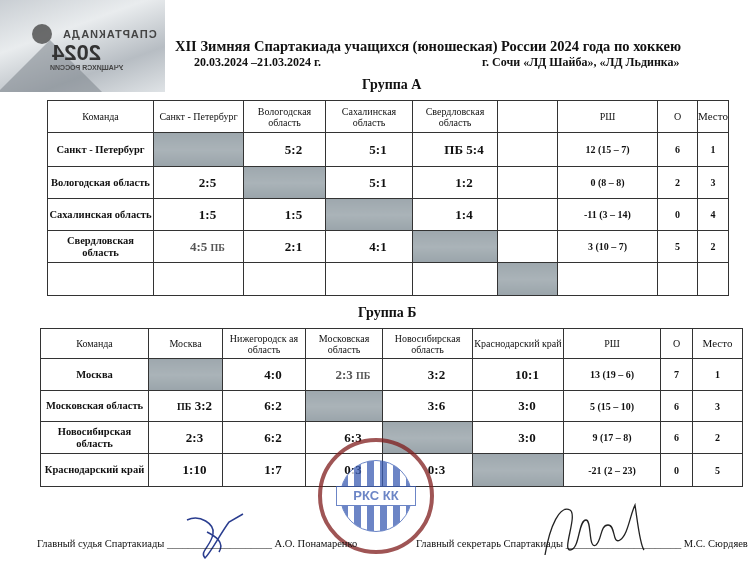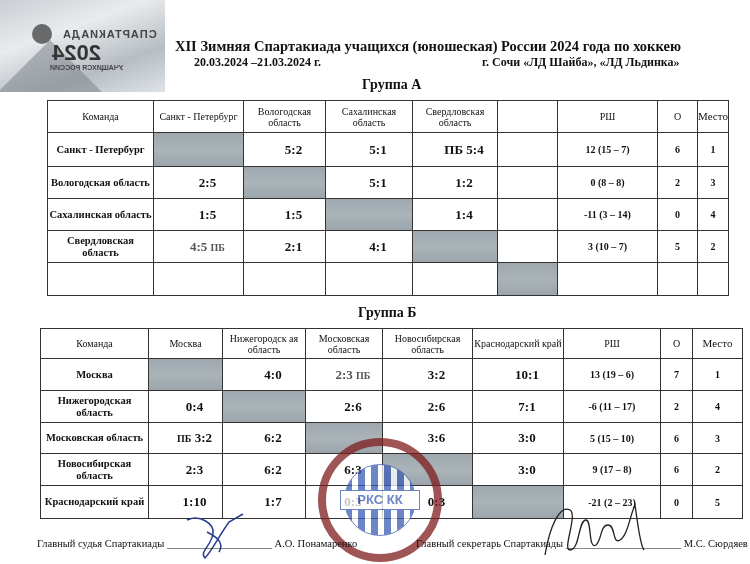--- a/index.html
+++ b/index.html
@@ -22,21 +22,21 @@
   td, th { border:1px solid #333; text-align:center; vertical-align:middle; padding:0; }
   th { font-weight:normal; font-size:10px; line-height:11px; }
   td.team { font-weight:bold; font-size:10.5px; line-height:12px; }
   td.score { font-weight:bold; font-size:13px;padding-left:18px; }
   td.res { font-weight:bold; font-size:10px; }
   td.gray { background:linear-gradient(180deg,#9ea8ae,#aab3b8 50%,#9aa4aa); }
   .pb { font-size:10px; }
   .gscore { color:#555; }
   .sig-line { position:absolute; font-size:10.5px; white-space:nowrap; }
   .stamp { position:absolute; left:318px; top:438px; width:108px; height:108px; border-radius:50%;
-           border:8px solid #7f1d1d; opacity:.75; overflow:hidden; }
+           border:4px solid #7f1d1d; opacity:.75; overflow:hidden; }
   .stamp .inner { position:absolute; left:18px; top:18px; width:70px; height:70px; border-radius:50%; border:1px solid #3b5db3;
            background:repeating-linear-gradient(90deg,#3b5db3 0 7px,#ffffff 7px 13px); }
   .stamp .lbl { position:absolute; left:14px; top:44px; width:78px; height:18px; background:#fff; border:1px solid #3b5db3;
            color:#3b5db3; font:bold 13px "Liberation Sans", sans-serif; text-align:center; line-height:18px; }
   .signature { position:absolute; }
 </style>
 </head>
 <body>
 
 <div class="logo">
@@ -163,31 +163,20 @@
     <td class="team">Москва</td>
     <td class="gray"></td>
     <td class="score">4:0</td>
     <td class="score gscore"><span>2:3</span> <span class="pb">ПБ</span></td>
     <td class="score">3:2</td>
     <td class="score">10:1</td>
     <td class="res">13 (19 – 6)</td>
     <td class="res">7</td>
     <td class="res">1</td>
   </tr>
-  <tr style="height:32px">
-    <td class="team">Нижегородская область</td>
-    <td class="score">0:4</td>
-    <td class="gray"></td>
-    <td class="score">2:6</td>
-    <td class="score">2:6</td>
-    <td class="score">7:1</td>
-    <td class="res">-6 (11 – 17)</td>
-    <td class="res">2</td>
-    <td class="res">4</td>
-  </tr>
   <tr style="height:31px">
     <td class="team">Московская область</td>
     <td class="score"><span class="pb">ПБ</span> <span>3:2</span></td>
     <td class="score">6:2</td>
     <td class="gray"></td>
     <td class="score">3:6</td>
     <td class="score">3:0</td>
     <td class="res">5 (15 – 10)</td>
     <td class="res">6</td>
     <td class="res">3</td>

